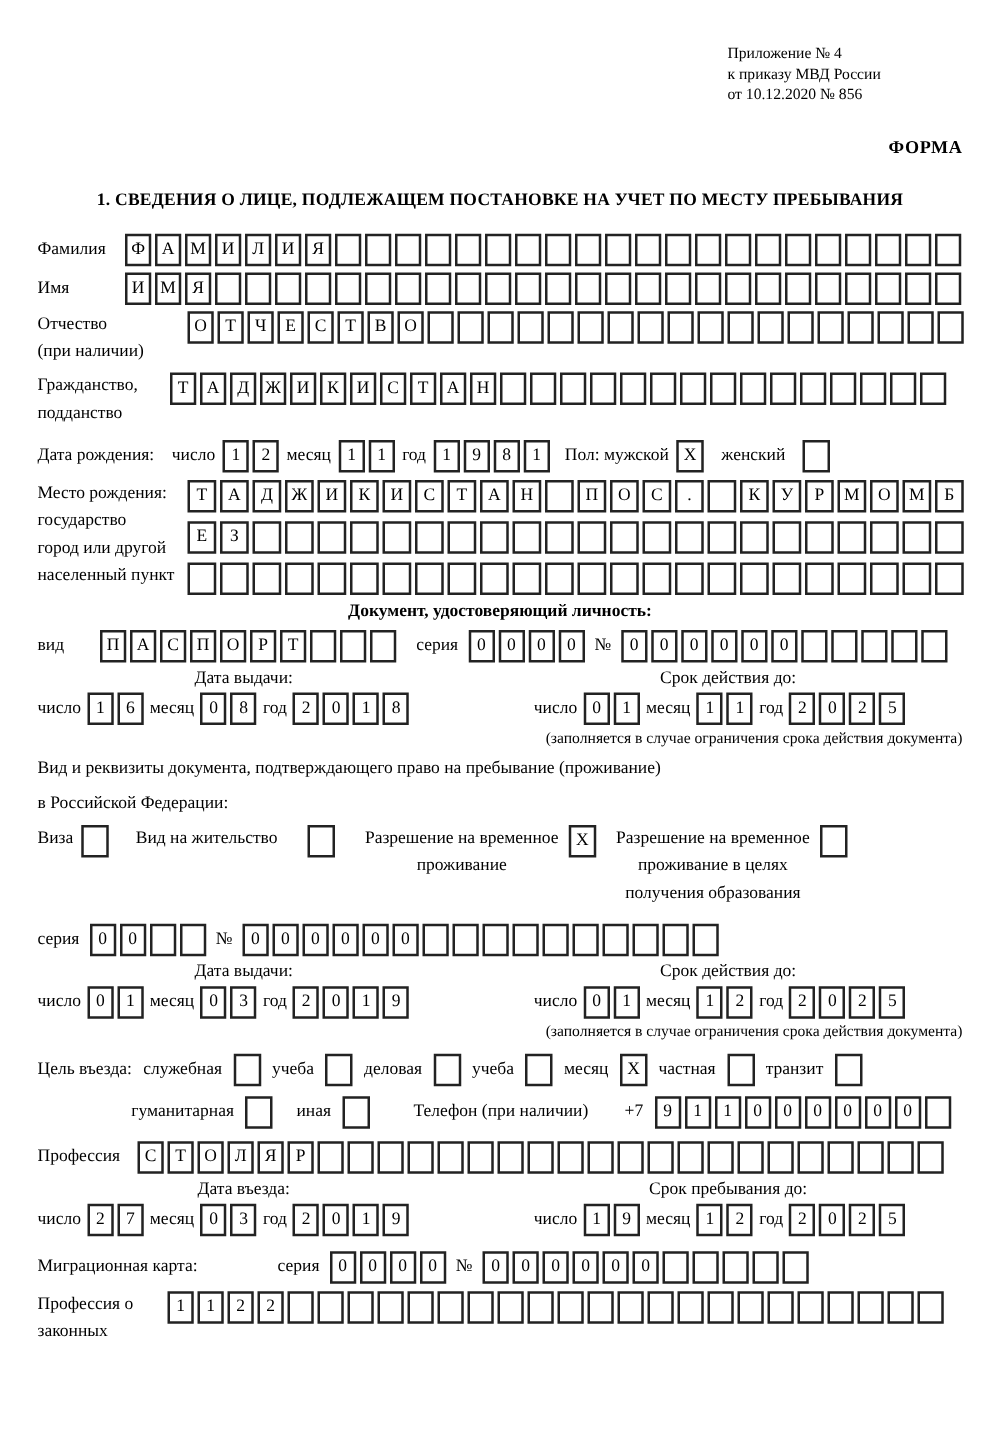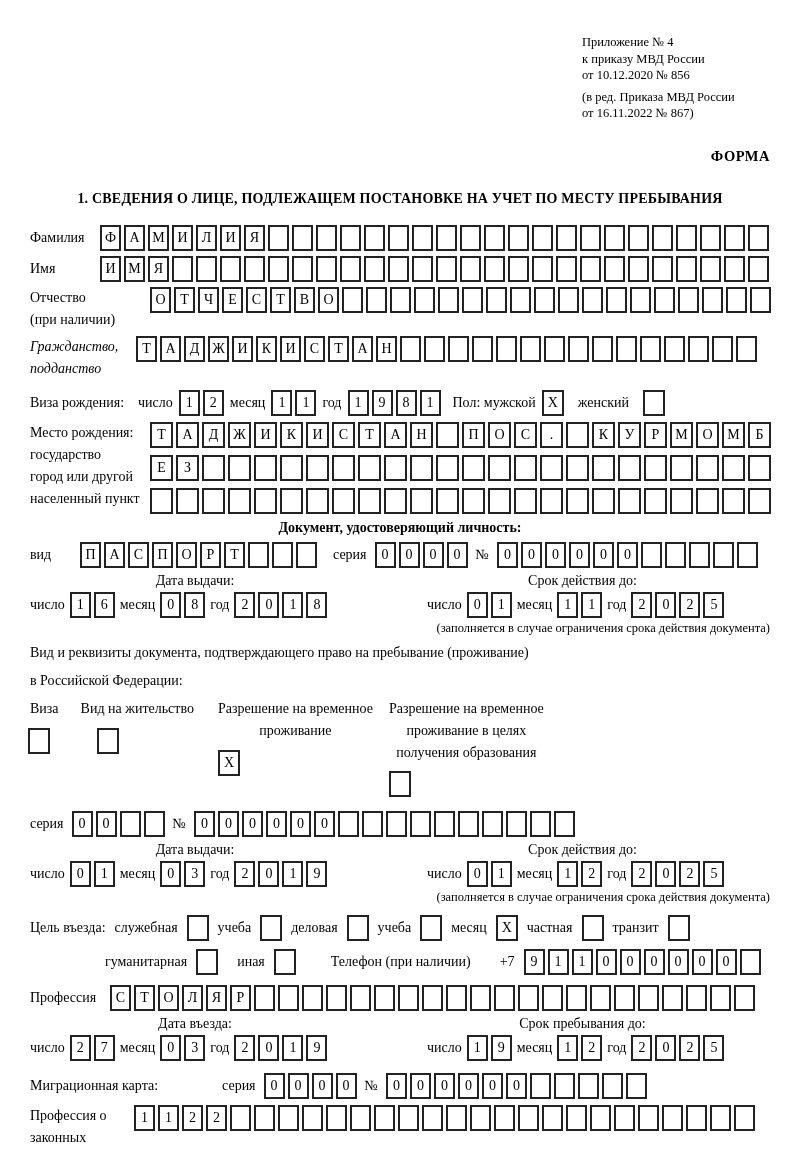--- a/index.html
+++ b/index.html
@@ -24,57 +24,53 @@
   .lbl { font-size:14px; flex:none; }
 
   .cells { display:flex; gap:3px; flex:none; }
   .cell { display:inline-block; width:21px; height:26px; border:2px solid #222; text-align:center;
           font-size:14px; line-height:22px; flex:none; background:#fff; }
   .cells-wide .cell { width:23px; }
 
   .checkbox { display:inline-flex; width:22px; height:26px; border:2px solid #222; align-items:center;
               justify-content:center; font-size:14px; flex:none; background:#fff; }
 
-  .w70 { width:70px; } .w120 { width:120px; } .w106 { width:106px;font-style:italic; } .w80 { width:80px; } .w104 { width:104px; }
+  .w70 { width:70px; } .w120 { width:120px; } .w106 { width:106px; } .w80 { width:80px; } .w104 { width:104px; }
 
   .center-bold { text-align:center; font-weight:bold; font-size:14px; margin:6px 0 6px 0; }
 
   .dates { display:grid; grid-template-columns:365px 375px; margin-top:4px; }
   .dates .dtitle { text-align:center; font-size:14px; }
   .dates .dtitle.left { width:330px; }
   .dgroup { display:flex; align-items:center; gap:5px; margin-top:3px; }
   .note { text-align:right; font-size:12.5px; margin-top:3px; margin-bottom:4px; }
 
   .textline { font-size:14px; margin-top:6px; line-height:1.6; }
 
   .opts { display:flex; align-items:flex-start; margin-top:6px; }
-  .opt { display:flex; align-items:flex-start; gap:8px;flex-direction:column; }
+  .opt { display:flex; align-items:flex-start; gap:8px; }
   .opt .ml { text-align:center; font-size:14px; line-height:1.55; }
 
   .purpose { display:flex; align-items:center; gap:9px; margin-top:10px; flex-wrap:nowrap; }
   .purpose .lbl { white-space:nowrap; }
 
   .gap6 { margin-top:6px; } .gap10 { margin-top:10px; } .gap12 { margin-top:12px; }
 
   .repr { display:flex; align-items:flex-start; margin-top:6px; }
   .repr .rrows > .cells { margin-bottom:7px; }
 </style>
 </head>
 <body>
 
 <div class="page">
 
   <div class="hdr">
     <div>Приложение № 4</div>
     <div>к приказу МВД России</div>
     <div>от 10.12.2020 № 856</div>
-    <div class="grp2">
-      <div>(в ред. Приказа МВД России</div>
-      <div>от 16.11.2022 № 867)</div>
-    </div>
   </div>
   <div class="forma">ФОРМА</div>
 
 
   <div class="sec1">1. СВЕДЕНИЯ О ЛИЦЕ, ПОДЛЕЖАЩЕМ ПОСТАНОВКЕ НА УЧЕТ ПО МЕСТУ ПРЕБЫВАНИЯ</div>
 
   <div class="rows">
 
     <div class="row">
       <span class="lbl w70">Фамилия</span>
@@ -208,21 +204,21 @@
           <span class="cell"></span>
           <span class="cell"></span>
           <span class="cell"></span>
           <span class="cell"></span>
           <span class="cell"></span>
           <span class="cell"></span>
         </span>
     </div>
 
     <div class="row gap10" style="gap:6px; margin-top:10px;">
-      <span class="lbl" style="margin-right:8px;">Виза рождения:</span>
+      <span class="lbl" style="margin-right:8px;">Дата рождения:</span>
       <span class="lbl">число</span>
       <span class="cells">
           <span class="cell">1</span>
           <span class="cell">2</span>
         </span>
       <span class="lbl">месяц</span>
       <span class="cells">
           <span class="cell">1</span>
           <span class="cell">1</span>
         </span>

